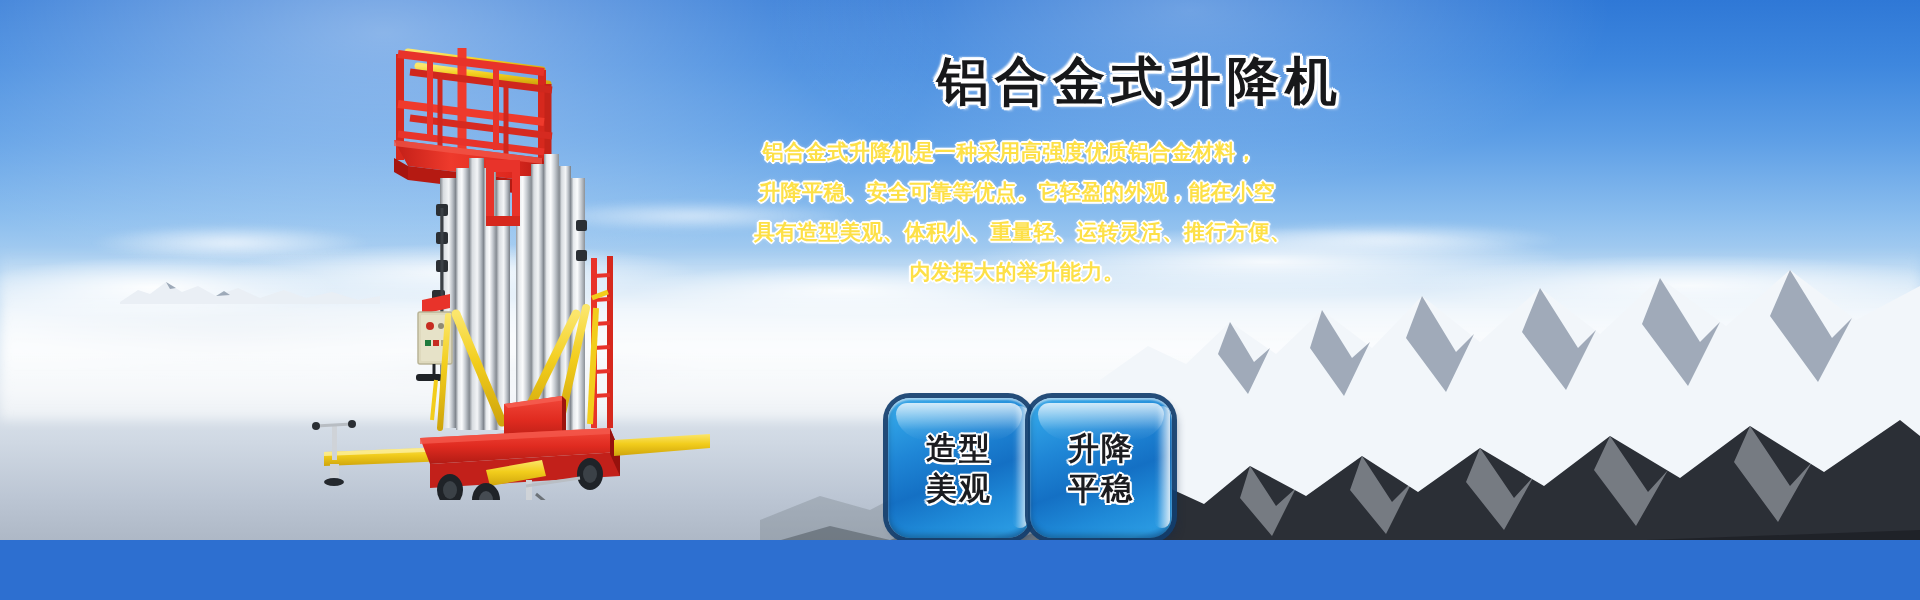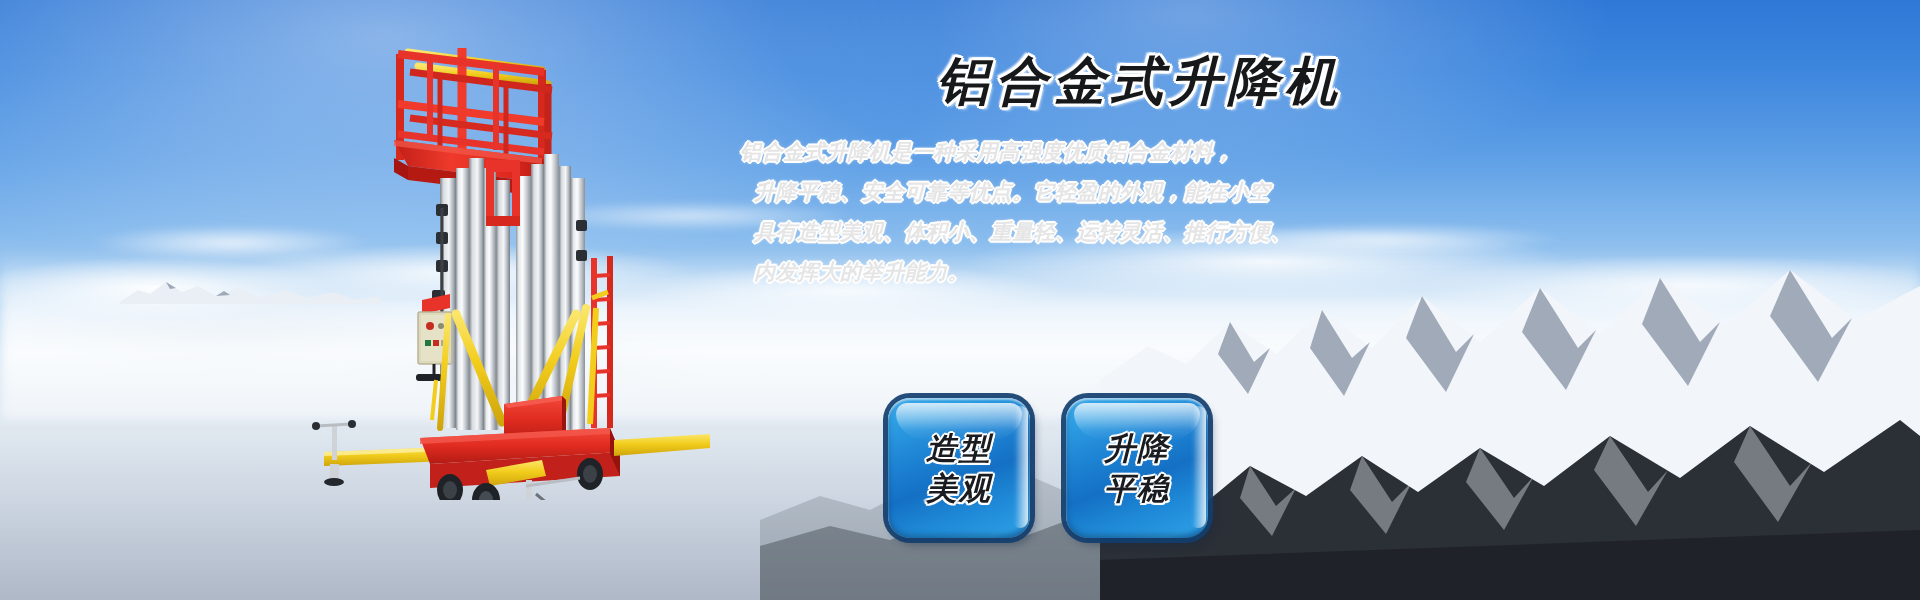--- a/index.html
+++ b/index.html
@@ -1,21 +1,21 @@
 <!DOCTYPE html>
 <html><head>
 <meta charset="utf-8">
 <title>Banner</title>
 <style>
   * { margin:0; padding:0; box-sizing:border-box; }
   html,body { width:1920px; height:600px; overflow:hidden; background:#2d6fd0; }
   body { font-family:"DejaVu Sans","Liberation Sans",sans-serif; }
 
   #banner {
-    position:relative; width:1920px; height:600px; overflow:hidden;font-style:italic;
+    position:relative; width:1920px; height:540px; overflow:hidden;
   }
 
   
   .sky {
     position:absolute; inset:0;
     background:
       radial-gradient(ellipse 900px 420px at 20% 6%, rgba(255,255,255,0.42) 0%, rgba(255,255,255,0) 62%),
       radial-gradient(ellipse 700px 300px at 62% 2%, rgba(255,255,255,0.30) 0%, rgba(255,255,255,0) 60%),
       linear-gradient(to bottom,
         #2f78d6 0%,
@@ -83,34 +83,34 @@
     font-size:52px; font-weight:bold; letter-spacing:6px;
     color:#17181a; line-height:1.12;
     text-shadow:
       -2px -2px 0 #fff,  2px -2px 0 #fff, -2px 2px 0 #fff, 2px 2px 0 #fff,
       -3px 0 0 #fff, 3px 0 0 #fff, 0 -3px 0 #fff, 0 3px 0 #fff,
       -3px -3px 2px rgba(255,255,255,.85), 3px 3px 3px rgba(255,255,255,.8);
     white-space:nowrap;
   }
   .desc {
     position:absolute; left:740px; top:132px; width:540px;
-    font-size:21px; font-weight:bold; line-height:40px; color:#e5e5e5;
-    letter-spacing:.5px; text-align:left;
+    font-size:21px; font-weight:bold; line-height:40px; color:#fde047;
+    letter-spacing:.5px; text-align:center;
     text-shadow:
       -1px -1px 0 #fff, 1px -1px 0 #fff, -1px 1px 0 #fff, 1px 1px 0 #fff,
       -2px 0 0 #fff, 2px 0 0 #fff, 0 -2px 0 #fff, 0 2px 0 #fff,
       0 0 4px rgba(255,255,255,.9);
   }
   .desc p { white-space:nowrap; }
   .desc p.indent { padding-left:14px; }
 
   
   #features {
     position:absolute; left:888px; top:398px;
-    display:flex; gap:36px;
+    display:flex; 
   }
   .feature {
     position:relative; width:142px; height:140px; border-radius:22px;
     background:
       linear-gradient(160deg,
         #3ea8e8 0%,
         #2e9fe4 14%,
         #1f86d6 34%,
         #1470c4 56%,
         #1f8ad8 76%,

